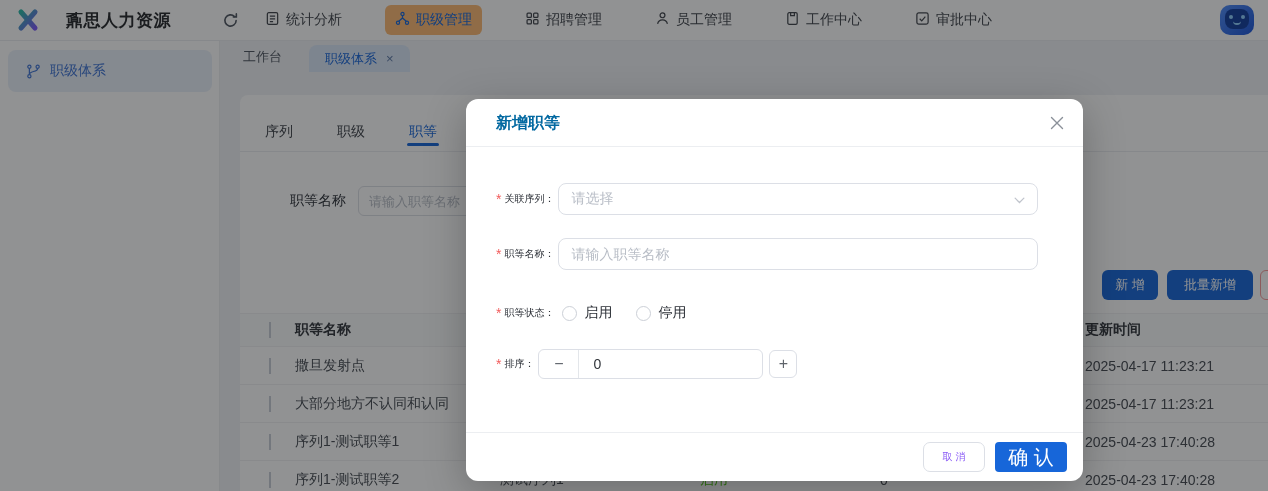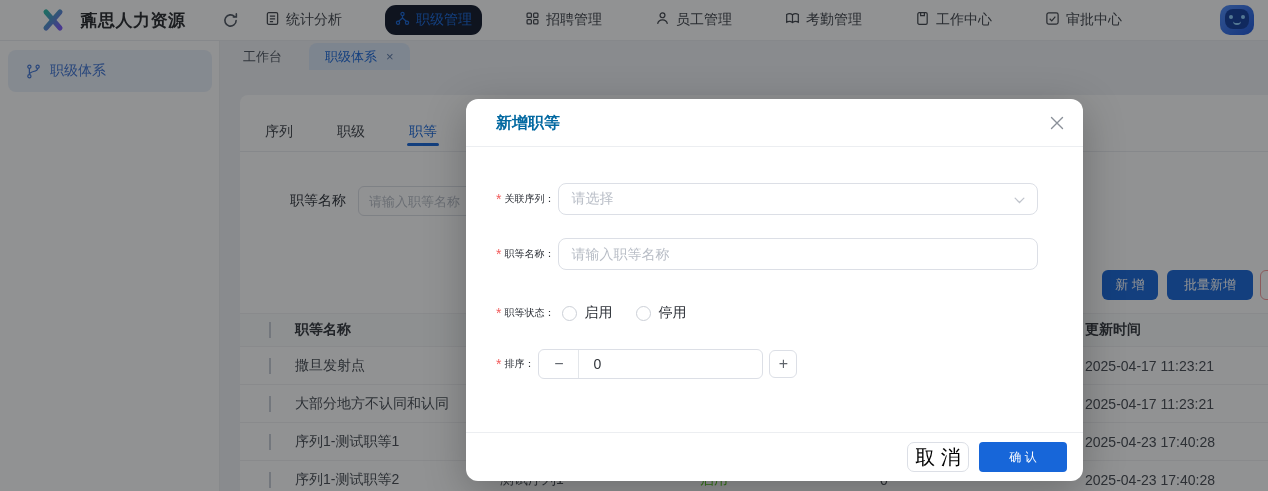--- a/index.html
+++ b/index.html
@@ -7,45 +7,45 @@
   body {
     width:1268px; height:491px; overflow:hidden; position:relative;
     font-family:"Liberation Sans","DejaVu Sans",sans-serif;
     background:#f0f2f5; -webkit-font-smoothing:antialiased;
   }
   svg { display:block; }
 
   
   .header { position:absolute; top:0; left:0; width:1268px; height:41px; background:#fff;
             border-bottom:1px solid #ebedf0; display:flex; align-items:center; z-index:10; }
-  .brand { display:flex; align-items:center; gap:16px; width:210px; padding-left:16px; flex:none;justify-content:center; }
+  .brand { display:flex; align-items:center; gap:26px; width:210px; padding-left:16px; flex:none; }
   .brand-title { font-size:17px; font-weight:700; color:#26282b; letter-spacing:.5px; white-space:nowrap; }
   .refresh { color:#4e5560; margin-left:12px; cursor:pointer; flex:none; }
   .nav { display:flex; align-items:center; gap:33px; margin-left:16px; }
   .nav-item { display:flex; align-items:flex-start; gap:6px; font-size:14px; color:#3f434a;
               padding:6px 10px; border-radius:6px; cursor:pointer; white-space:nowrap; }
-  .nav-item.active { background:#0f172a; color:#1766d9;border-radius:11px; }
+  .nav-item.active { background:#fdba74; color:#1766d9; }
   .avatar { position:absolute; right:14px; top:5px; width:34px; height:30px; border-radius:10px;
             background:linear-gradient(135deg,#4f8df9,#1b54d9); cursor:pointer; }
   .bot-head { position:absolute; left:5px; right:5px; top:4px; bottom:6px; background:#123e9e; border-radius:8px; }
   .bot-eye { position:absolute; top:6px; width:4px; height:4px; border-radius:50%; background:#8fd0ff; }
   .bot-eye.l { left:4px; } .bot-eye.r { right:4px; }
   .bot-mouth { position:absolute; left:8px; bottom:4px; width:8px; height:4px;
                border-bottom:2px solid #8fd0ff; border-radius:0 0 8px 8px; }
 
   
   .sidebar { position:absolute; top:41px; left:0; width:220px; height:450px; background:#fff;
              border-right:1px solid #eceef1; z-index:5; }
   .side-item { position:absolute; left:8px; top:9px; width:204px; height:42px; background:#e9f0fa;
                border-radius:8px; display:flex; align-items:center; gap:9px; padding-left:18px;
                color:#3f74d4; font-size:14px; cursor:pointer; }
 
   
   .tabbar { position:absolute; left:220px; top:41px; width:1048px; height:31px;
-            display:flex; align-items:center; padding-left:23px; z-index:5; }
+            display:flex; align-items:flex-end; padding-left:23px; z-index:5; }
   .tab { font-size:13px; color:#4e5560; height:31px; line-height:31px; cursor:pointer; margin-right:27px; }
   .tab.active { background:#dbe7f8; color:#1766d9; border-radius:8px 8px 0 0; height:27px;
                 line-height:27px; display:flex; align-items:center; gap:9px; padding:0 16px; margin-right:0; }
   .tab-close { font-size:13px; color:#5c7aa6; cursor:pointer; }
 
   
   .card { position:absolute; left:240px; top:95px; width:1060px; height:420px; background:#fff;
           border-radius:8px 8px 0 0; z-index:5; }
   .card-tabs { position:absolute; top:0; left:0; right:0; height:57px; border-bottom:1px solid #eaedf1;
                display:flex; align-items:flex-end; padding-left:25px; gap:44px; }
@@ -102,23 +102,23 @@
   .step-box { display:flex; align-items:center; width:225px; height:30px; border:1px solid #dcdfe6;
               border-radius:6px; overflow:hidden; background:#fff; }
   .step-minus { width:40px; text-align:center; color:#5f646b; border-right:1px solid #e3e6ea;
                 font-size:16px; line-height:28px; cursor:pointer; user-select:none; flex:none; }
   .step-val { border:none; outline:none; width:160px; padding-left:14px; font-size:14px; color:#30343a; }
   .step-plus { width:28px; height:28px; border:1px solid #dcdfe6; border-radius:6px; margin-left:6px;
                text-align:center; line-height:26px; color:#5f646b; font-size:16px; cursor:pointer; user-select:none; }
   .modal-footer { position:absolute; left:0; right:0; bottom:0; height:49px; border-top:1px solid #eceef1;
                   display:flex; align-items:center; justify-content:flex-end; gap:10px; padding-right:16px; }
   .btn-cancel { width:62px; height:30px; background:#fff; border:1px solid #dcdfe6; border-radius:7px;
-                color:#000000; font-size:20px; cursor:pointer; font-family:inherit; }
-  .btn-confirm { width:88px; height:30px; background:#1766d9; border:none; border-radius:4px;
-                 color:#fff; font-size:12px; cursor:pointer; font-family:inherit; }
+                color:#8b5cf6; font-size:10px; cursor:pointer; font-family:inherit; }
+  .btn-confirm { width:72px; height:30px; background:#1766d9; border:none; border-radius:4px;
+                 color:#fff; font-size:20px; cursor:pointer; font-family:inherit; }
 </style>
 </head>
 <body>
 
 <div class="header">
   <div class="brand">
     <svg width="24" height="24" viewBox="0 0 24 24">
       <defs>
           <linearGradient id="lg" x1="0" y1="0" x2="1" y2="1">
         <stop offset="0" stop-color="#2bb8a8"></stop>
@@ -164,27 +164,20 @@
     </div>
     <div class="nav-item">
       <svg width="15" height="15" viewBox="0 0 16 16" fill="none" stroke="currentColor" stroke-width="1.3">
         <circle cx="8" cy="4.6" r="2.6"></circle>
           <path d="M2.8 13.8c.5-2.9 2.4-4.4 5.2-4.4s4.7 1.5 5.2 4.4"></path>
       </svg>
       <span>员工管理</span>
     </div>
     <div class="nav-item">
       <svg width="15" height="15" viewBox="0 0 16 16" fill="none" stroke="currentColor" stroke-width="1.3">
-        <path d="M8 4C6.4 2.8 3.4 2.8 1.8 3.7V12c1.6-.9 4.6-.9 6.2.4 1.6-1.3 4.6-1.3 6.2-.4V3.7C12.6 2.8 9.6 2.8 8 4Z"></path>
-        <path d="M8 4v8.4"></path>
-      </svg>
-      <span>考勤管理</span>
-    </div>
-    <div class="nav-item">
-      <svg width="15" height="15" viewBox="0 0 16 16" fill="none" stroke="currentColor" stroke-width="1.3">
         <rect x="3" y="1.8" width="10" height="12.4" rx="1.5"></rect>
           <path d="M6 1.8v3.2h4V1.8"></path>
       </svg>
       <span>工作中心</span>
     </div>
     <div class="nav-item">
       <svg width="15" height="15" viewBox="0 0 16 16" fill="none" stroke="currentColor" stroke-width="1.3">
         <rect x="2" y="2" width="12" height="12" rx="2"></rect>
           <path d="M5 8.3l2.2 2.2L11 6.1"></path>
       </svg>

